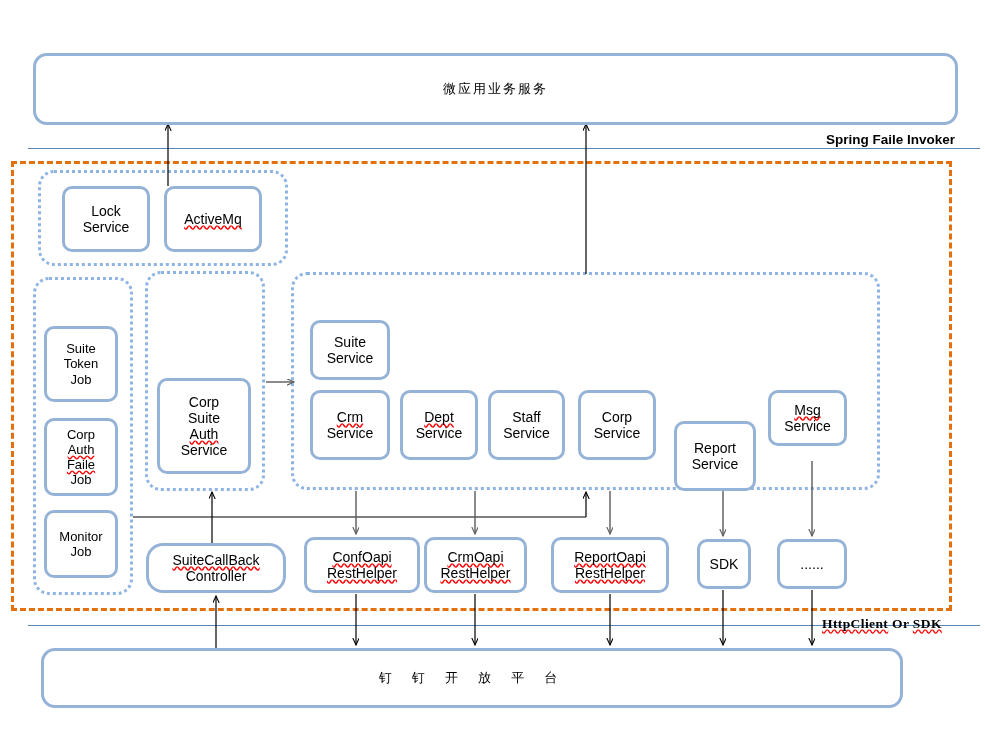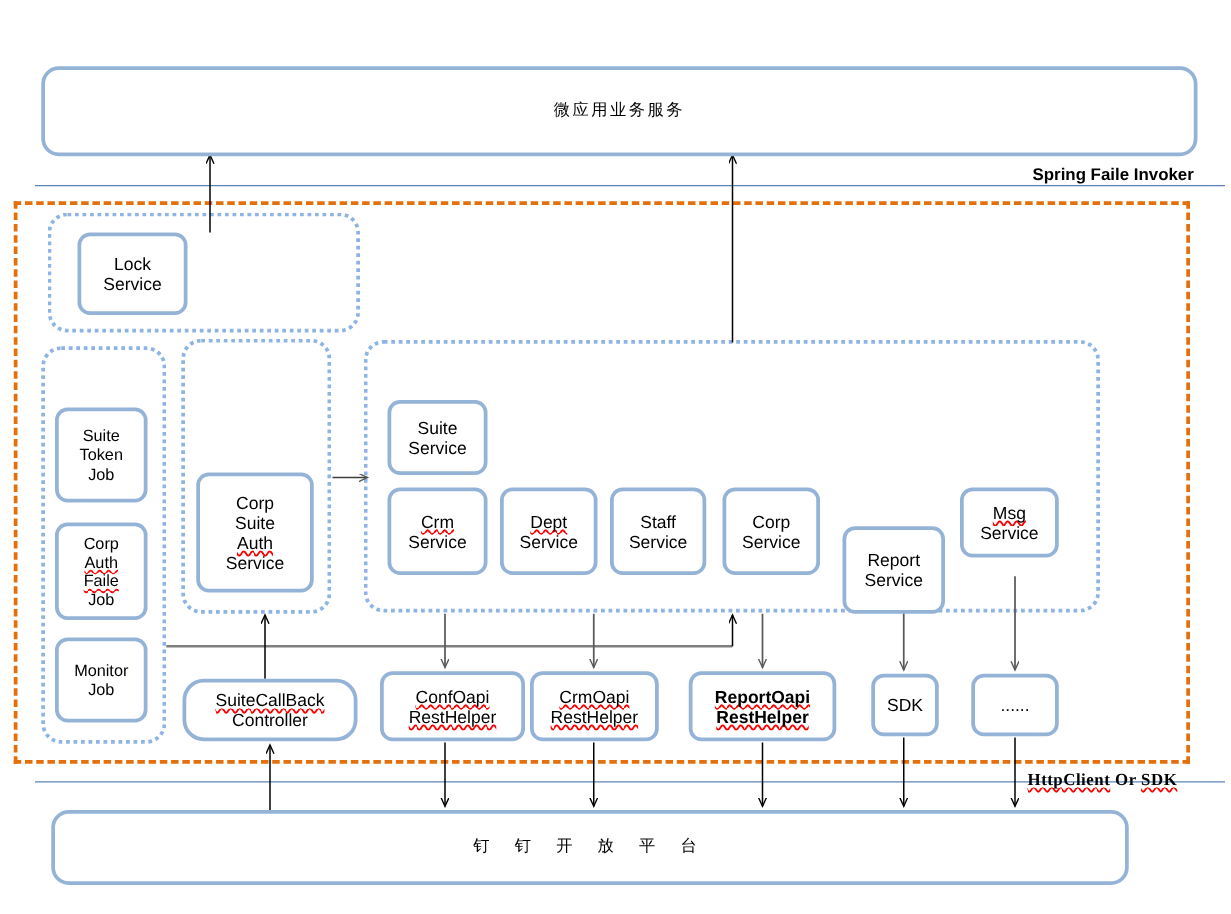--- a/index.html
+++ b/index.html
@@ -94,20 +94,23 @@
   <div class="edgelabel" style="left:826px;top:132px;">Spring Faile Invoker</div>
 
   <div class="dashlayer" style="left:11px;top:161px;width:941px;height:450px;"></div>
 
   <div class="group" style="left:38px;top:170px;width:250px;height:96px;"></div>
 
   <div class="box" style="left:62px;top:186px;width:88px;height:66px;">
     <span>Lock<br>Service</span>
   </div>
 
+  <div class="box" style="left:164px;top:186px;width:98px;height:66px;">
+    <span class="sq">ActiveMq</span>
+  </div>
 
   <div class="group" style="left:33px;top:277px;width:100px;height:318px;"></div>
 
   <div class="box" style="left:44px;top:326px;width:74px;height:76px;font-size:13px;">
     <span>Suite<br>Token<br>Job</span>
   </div>
 
   <div class="box" style="left:44px;top:418px;width:74px;height:78px;font-size:13px;">
     <span>Corp<br><span class="sq">Auth</span><br><span class="sq">Faile</span><br>Job</span>
   </div>
@@ -159,21 +162,21 @@
   </div>
 
   <div class="box" style="left:304px;top:537px;width:116px;height:56px;">
     <span><span class="sq">ConfOapi</span><br><span class="sq">RestHelper</span></span>
   </div>
 
   <div class="box" style="left:424px;top:537px;width:103px;height:56px;">
     <span><span class="sq">CrmOapi</span><br><span class="sq">RestHelper</span></span>
   </div>
 
-  <div class="box" style="left:551px;top:537px;width:118px;height:56px;font-weight:bold;">
+  <div class="box" style="left:551px;top:537px;width:118px;height:56px;">
     <span><span class="sq">ReportOapi</span><br><span class="sq">RestHelper</span></span>
   </div>
 
   <div class="box" style="left:697px;top:539px;width:54px;height:50px;">
     <span>SDK</span>
   </div>
 
   <div class="box" style="left:777px;top:539px;width:70px;height:50px;">
     <span>......</span>
   </div>

